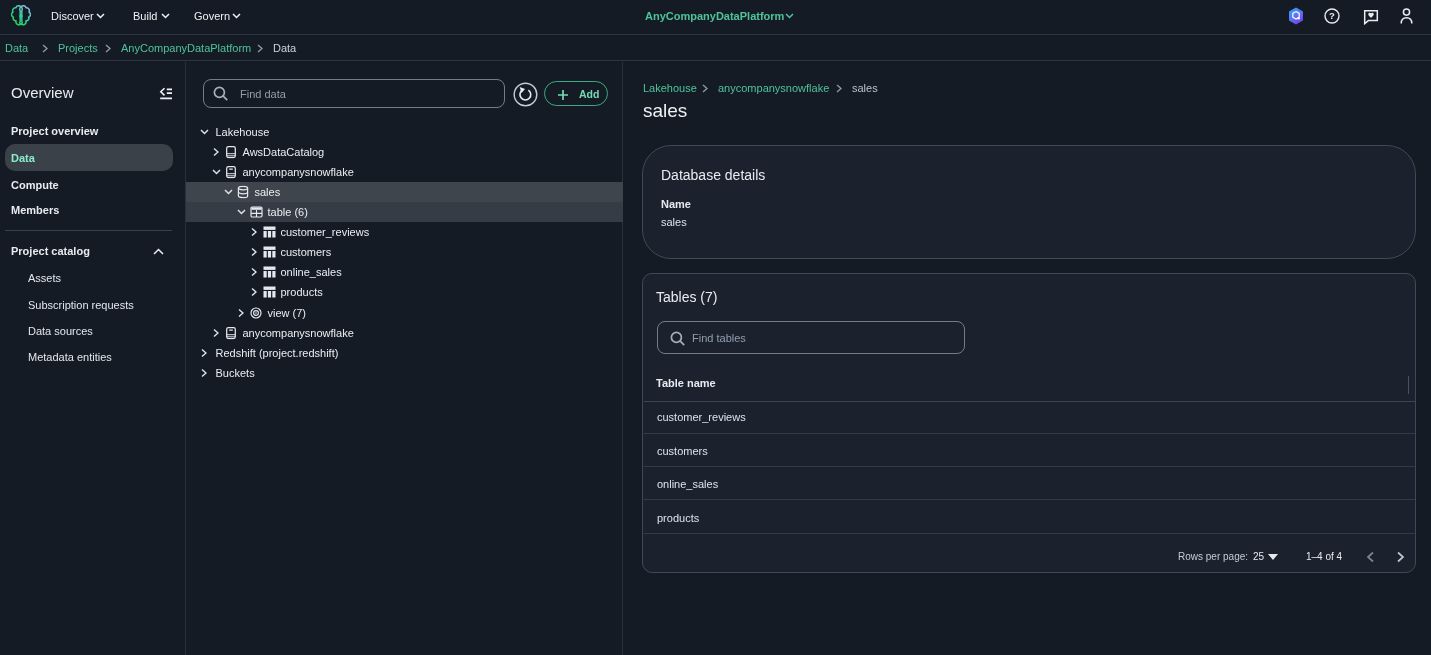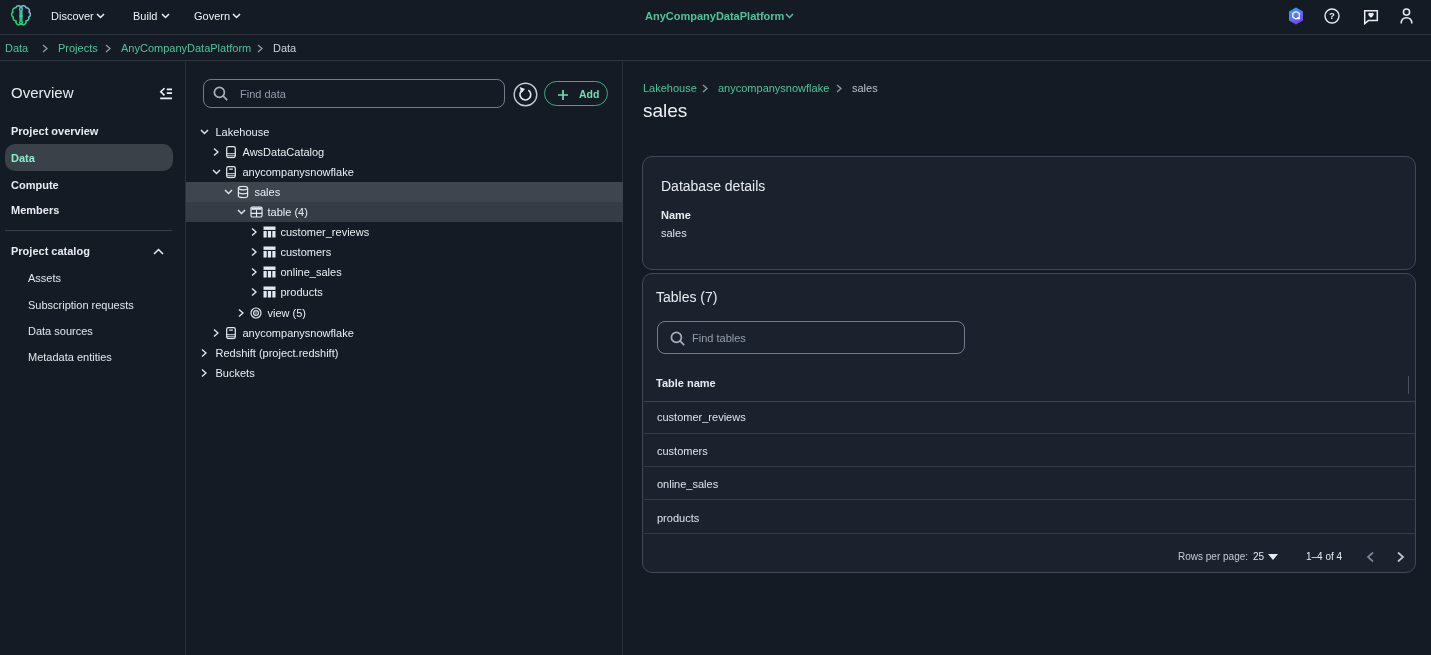--- a/index.html
+++ b/index.html
@@ -50,21 +50,21 @@
 .trow { position:absolute; left:0; width:437px; height:20px; }
 .trow .lbl { position:absolute; top:50%; transform:translateY(-50%);
   font-size:11px; color:#eaeef3; white-space:nowrap; }
 .hl1 { background:#3f454d; }
 .hl2 { background:#363c45; }
 .tick { position:absolute; top:50%; transform:translateY(-50%); }
 
 #content { position:absolute; left:624px; top:62px; width:807px; height:593px; }
 .card { position:absolute; left:18px; width:774px; background:#1b222e;
   border:1px solid #414957; border-radius:10px; }
-#card1 { top:94px; height:114px; }
+#card1 { top:83px; height:114px;border-radius:29px; }
 #card2 { top:211px; height:300px; }
 .cardhead { font-size:14px; color:#e8ecf1; }
 #findtables { position:absolute; left:14px; top:47px; width:308px; height:33px;
   border:1px solid #717d8c; border-radius:8px; }
 .tline { position:absolute; left:1px; width:771px; height:1px; background:#333b47; }
 </style>
 </head>
 <body>
 <div id="root">
 
@@ -227,21 +227,21 @@
       </div>
     <div class="trow hl2" style="top:140.2px">
         <svg class="tick" style="left:50.5px" width="9" height="6" viewBox="0 0 9 6">
           <path d="M1 1 L4.5 4.5 L8 1" fill="none" stroke="#dbe1e8" stroke-width="1.5"></path>
         </svg>
         <svg class="tick" style="left:63.5px" width="13" height="12" viewBox="0 0 13 12">
           <rect x="1" y="1" width="11" height="10" rx="1.2" fill="none" stroke="#e4e9ef" stroke-width="1.2"></rect>
           <rect x="1.4" y="1.4" width="10.2" height="2.4" fill="#e4e9ef"></rect>
           <path d="M6.5 4 V11 M1 7.4 H12" stroke="#e4e9ef" stroke-width="1.1"></path>
         </svg>
-        <span class="lbl" style="left:81.5px">table (4)</span>
+        <span class="lbl" style="left:81.5px">table (6)</span>
       </div>
     <div class="trow" style="top:160.3px">
         <svg class="tick" style="left:65px" width="6" height="9" viewBox="0 0 6 9">
           <path d="M1 1 L5 4.5 L1 8" fill="none" stroke="#dbe1e8" stroke-width="1.5"></path>
         </svg>
         <svg class="tick" style="left:76.5px" width="13" height="12" viewBox="0 0 13 12">
           <rect x="0.5" y="0.5" width="12" height="3.4" fill="#e4e9ef"></rect>
           <rect x="0.5" y="5" width="3.2" height="6.5" fill="#e4e9ef"></rect>
           <rect x="4.9" y="5" width="3.2" height="6.5" fill="#e4e9ef"></rect>
           <rect x="9.3" y="5" width="3.2" height="6.5" fill="#e4e9ef"></rect>
@@ -286,21 +286,21 @@
       </div>
     <div class="trow" style="top:240.5px">
         <svg class="tick" style="left:52px" width="6" height="9" viewBox="0 0 6 9">
           <path d="M1 1 L5 4.5 L1 8" fill="none" stroke="#dbe1e8" stroke-width="1.5"></path>
         </svg>
         <svg class="tick" style="left:63.5px" width="12" height="12" viewBox="0 0 12 12">
           <circle cx="6" cy="6" r="5" fill="none" stroke="#e4e9ef" stroke-width="1.2"></circle>
           <circle cx="6" cy="6" r="2.4" fill="none" stroke="#e4e9ef" stroke-width="1.2"></circle>
           <circle cx="6" cy="6" r="0.8" fill="#e4e9ef"></circle>
         </svg>
-        <span class="lbl" style="left:81.5px">view (5)</span>
+        <span class="lbl" style="left:81.5px">view (7)</span>
       </div>
     <div class="trow" style="top:260.5px">
         <svg class="tick" style="left:27px" width="6" height="9" viewBox="0 0 6 9">
           <path d="M1 1 L5 4.5 L1 8" fill="none" stroke="#dbe1e8" stroke-width="1.5"></path>
         </svg>
         <svg class="tick" style="left:38.5px" width="12" height="13" viewBox="0 0 12 13">
           <rect x="1.7" y="1" width="8.6" height="11" rx="1.8" fill="none" stroke="#e4e9ef" stroke-width="1.25"></rect>
           <path d="M1.7 8.2 H10.3 M1.7 10.3 H10.3" stroke="#e4e9ef" stroke-width="0.95"></path>
           <path d="M4.2 3.6 H7.8" stroke="#e4e9ef" stroke-width="1.1"></path>
         </svg>

